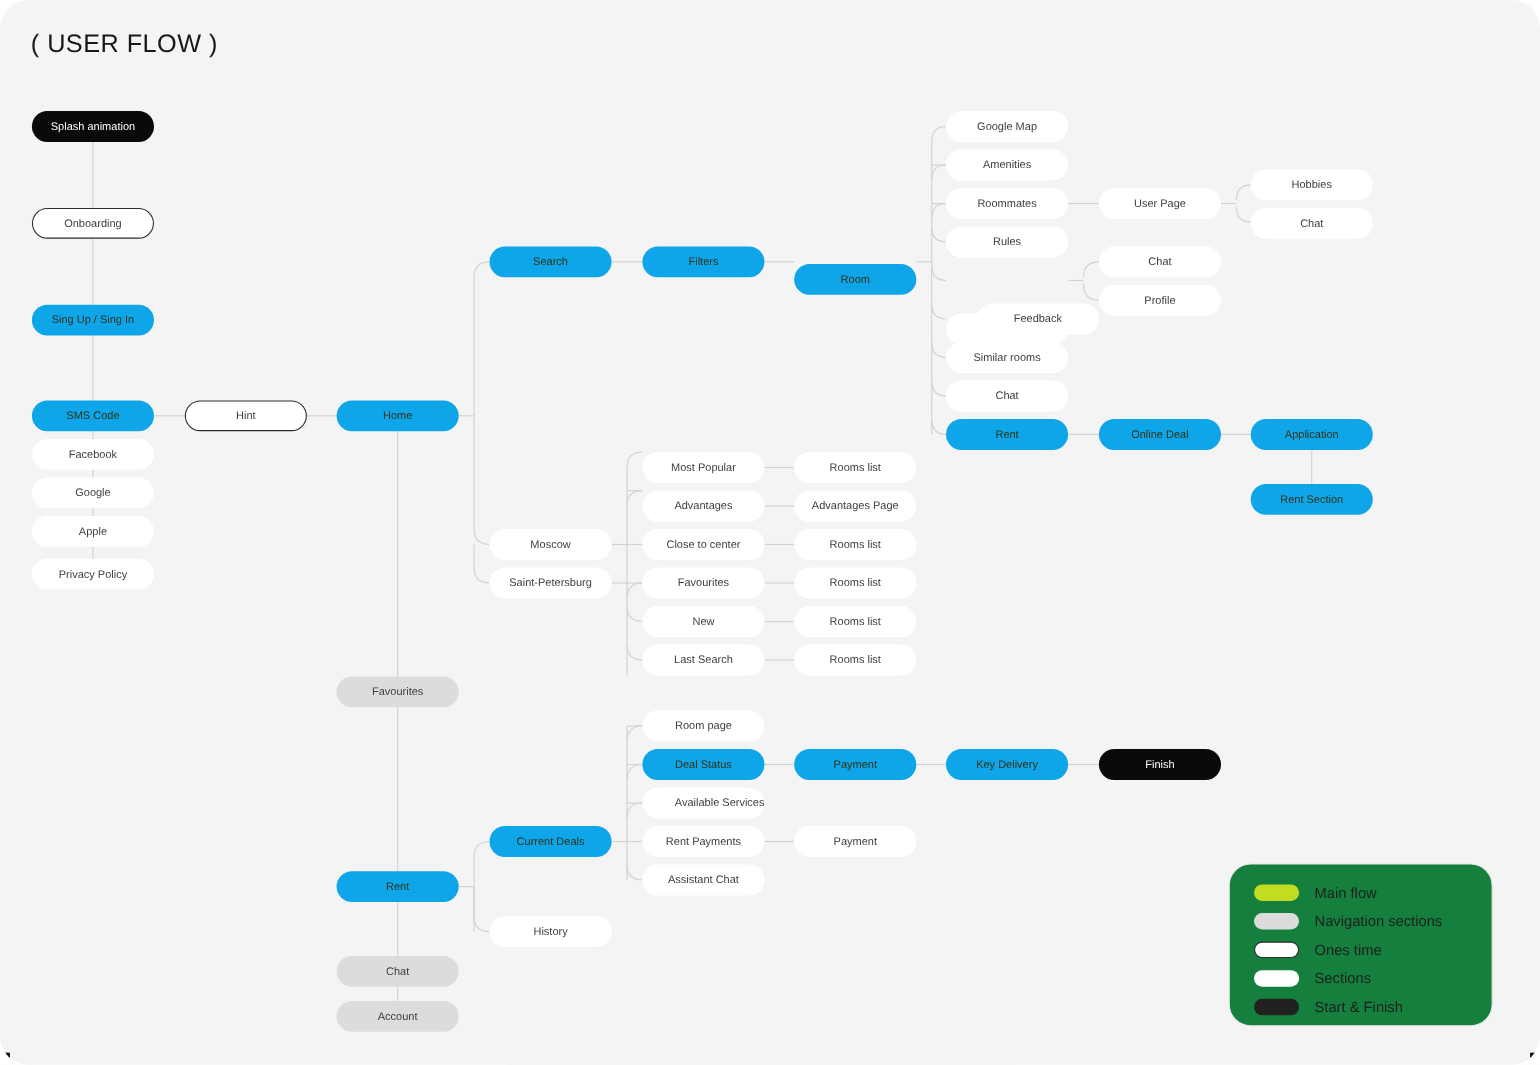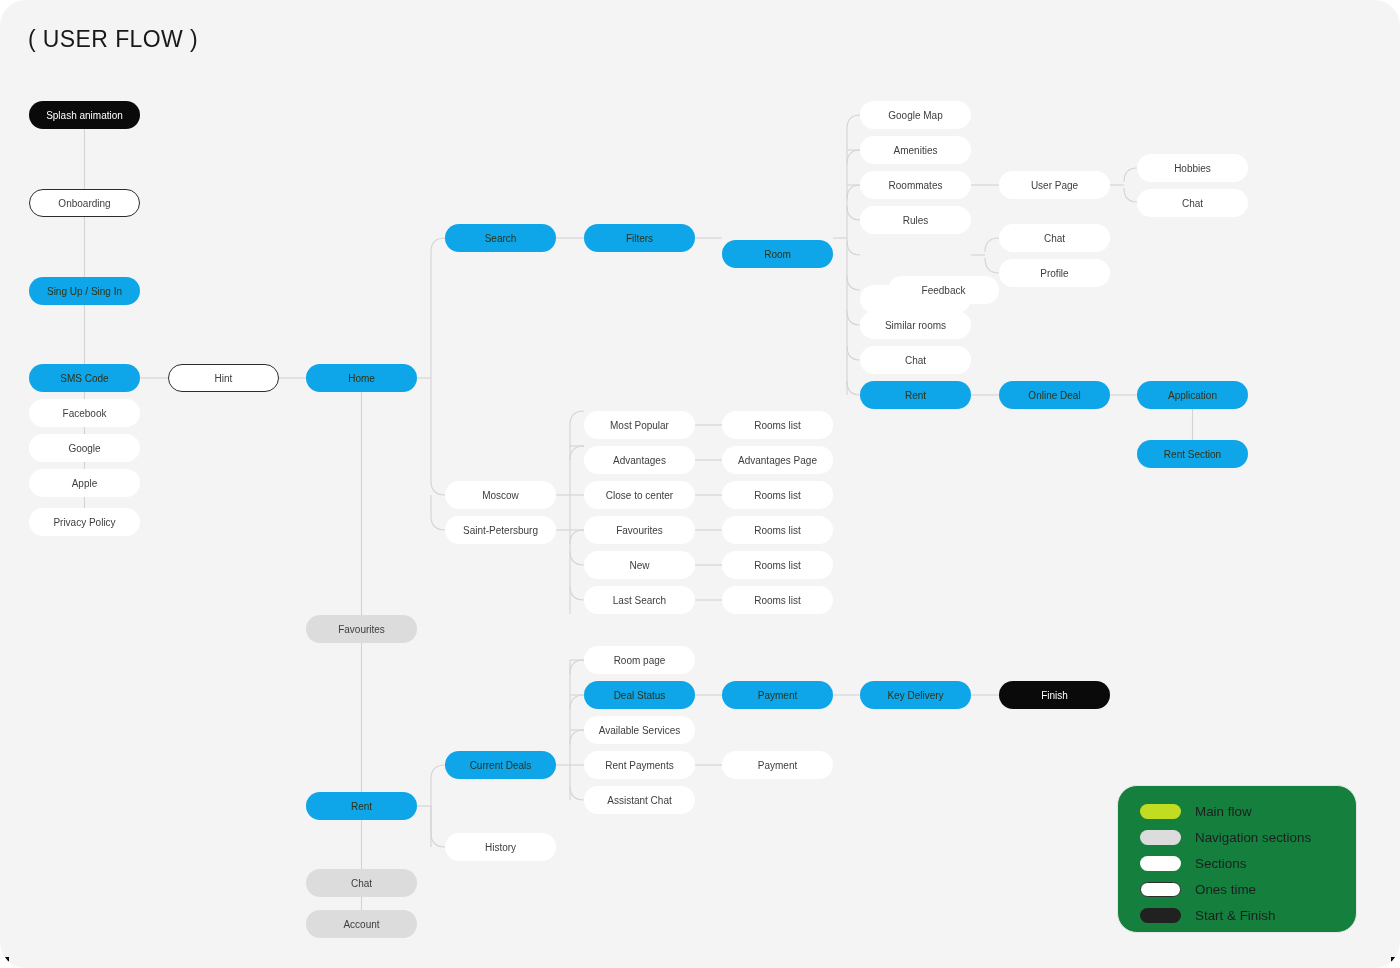--- a/index.html
+++ b/index.html
@@ -246,21 +246,21 @@
       </div>
       <div class="node sec" style="left: 584px; top: 586px; width: 111px;">
         <span>Last Search</span>
       </div>
       <div class="node sec" style="left: 584px; top: 646px; width: 111px;">
         <span>Room page</span>
       </div>
       <div class="node main" style="left: 584px; top: 681px; width: 111px;">
         <span>Deal Status</span>
       </div>
-      <div class="node sec" style="left: 584px; top: 716px; width: 111px;">
+      <div class="node sec" style="left: 584px; top: 716px; width: 111px; justify-content: flex-end;">
         <span>Available Services</span>
       </div>
       <div class="node sec" style="left: 584px; top: 751px; width: 111px;">
         <span>Rent Payments</span>
       </div>
       <div class="node sec" style="left: 584px; top: 786px; width: 111px;">
         <span>Assistant Chat</span>
       </div>
       <div class="node main" style="left: 722px; top: 240px; width: 111px;">
         <span>Room</span>
@@ -352,26 +352,26 @@
     <div id="legend-rows">
         <div class="legend-row">
           <div class="swatch main"></div>
           <div class="legend-label">Main flow</div>
         </div>
         <div class="legend-row">
           <div class="swatch nav"></div>
           <div class="legend-label">Navigation sections</div>
         </div>
         <div class="legend-row">
+          <div class="swatch ones"></div>
+          <div class="legend-label">Ones time</div>
+        </div>
+        <div class="legend-row">
           <div class="swatch sec"></div>
           <div class="legend-label">Sections</div>
-        </div>
-        <div class="legend-row">
-          <div class="swatch ones"></div>
-          <div class="legend-label">Ones time</div>
         </div>
         <div class="legend-row">
           <div class="swatch term"></div>
           <div class="legend-label">Start &amp; Finish</div>
         </div>
       </div>
   </div>
 
   <div class="corner-mark" style="left:0;top:957px;"></div>
   <div class="corner-mark" style="left:1391px;top:957px;"></div>

